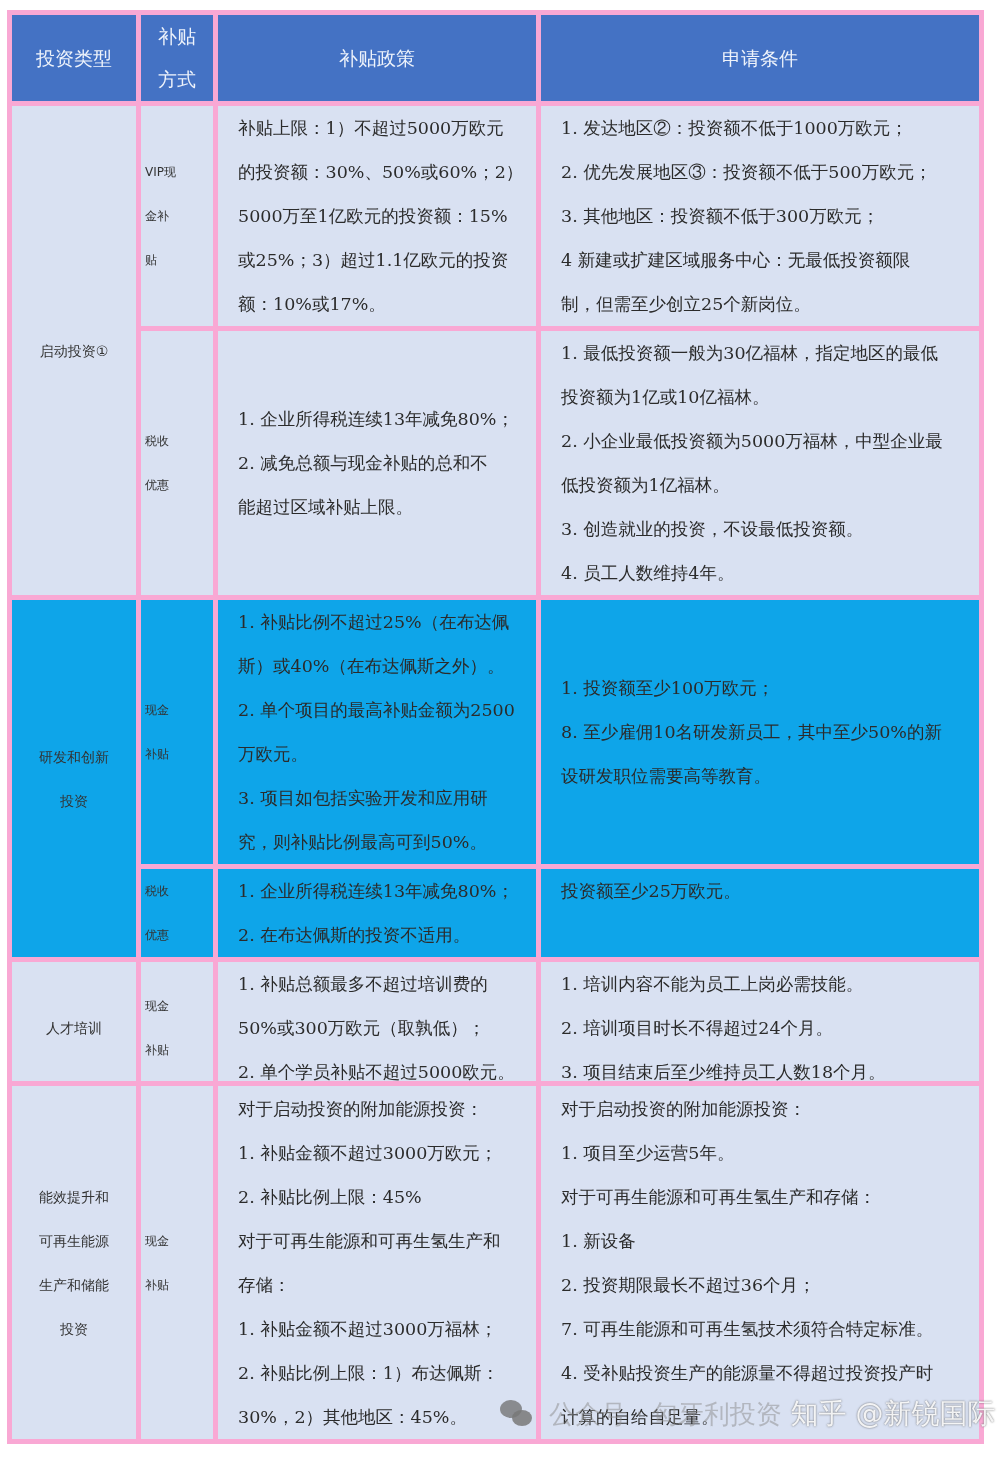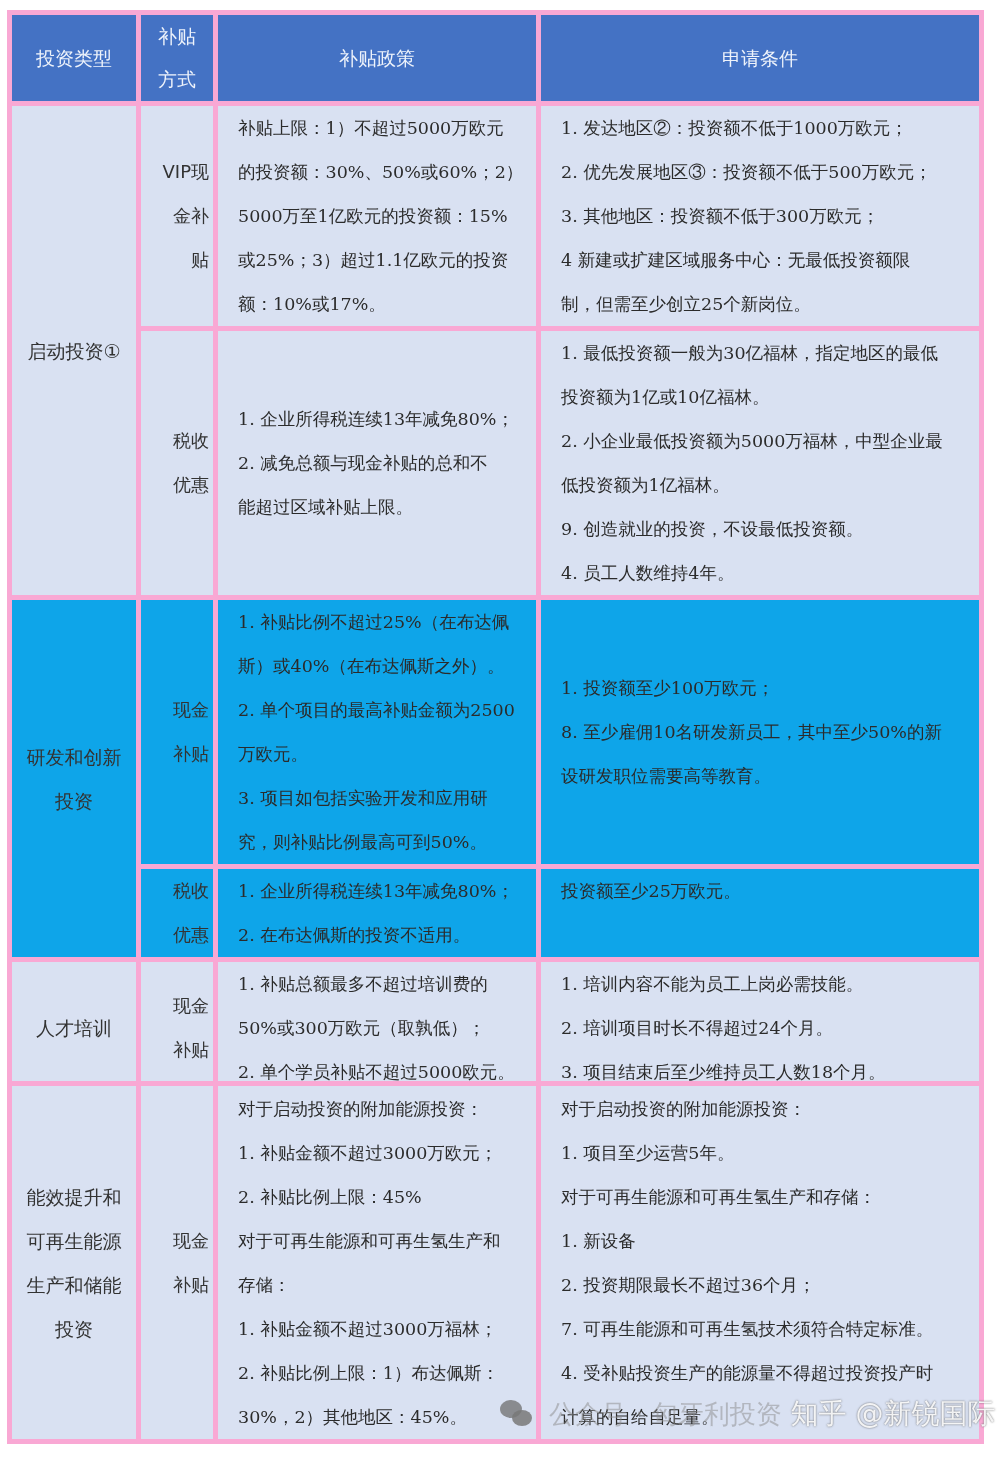--- a/index.html
+++ b/index.html
@@ -28,25 +28,25 @@
 
     thead th {
       background: #4472c4; color: #eef3fb; font-size: 19px;
       font-family: "DejaVu Sans", "Liberation Sans", sans-serif; height: 87px; text-align: center;
       line-height: 43px;
     }
     .tint td { background: #d9e1f2; }
     .white td { background: #0ea5e9; }
 
     td.type {
-      text-align: center; font-size: 19px; line-height: 44px; padding: 0 6px;
+      text-align: center; font-size: 14px; line-height: 44px; padding: 0 6px;
       font-family: "DejaVu Sans", "Liberation Sans", sans-serif; color: #333;
     }
     td.mode {
-      text-align: right; font-size: 18px; line-height: 44px; padding: 0 4px;
+      text-align: left; font-size: 12px; line-height: 44px; padding: 0 4px;
       font-family: "DejaVu Sans", "Liberation Sans", sans-serif; color: #333;
     }
     td.txt { padding: 0 20px; font-size: 17.5px; line-height: 44px; color: #2b2b2b; }
     td.txt.top { vertical-align: top; padding-top: 0; margin-left: 43px; }
     .line { display: block; white-space: nowrap; }
 
     .watermark {
       position: absolute; left: 500px; top: 1395px; width: 480px; height: 40px;
       font-family: "DejaVu Sans", "Liberation Sans", sans-serif; font-size: 28px;
       color: rgba(110,110,110,0.55); white-space: nowrap; pointer-events: none;
@@ -114,21 +114,21 @@
       <td class="txt">
         <span class="line">1. 企业所得税连续13年减免80%；</span>
         <span class="line">2.  减免总额与现金补贴的总和不</span>
         <span class="line">能超过区域补贴上限。</span>
       </td>
       <td class="txt">
         <span class="line">1. 最低投资额一般为30亿福林，指定地区的最低</span>
         <span class="line">投资额为1亿或10亿福林。</span>
         <span class="line">2. 小企业最低投资额为5000万福林，中型企业最</span>
         <span class="line">低投资额为1亿福林。</span>
-        <span class="line">9. 创造就业的投资，不设最低投资额。</span>
+        <span class="line">3. 创造就业的投资，不设最低投资额。</span>
         <span class="line">4. 员工人数维持4年。</span>
       </td>
     </tr>
 
     <tr class="white" style="height:266px;">
       <td class="type" rowspan="2">
         <span class="line">研发和创新</span>
         <span class="line">投资</span>
       </td>
       <td class="mode">

